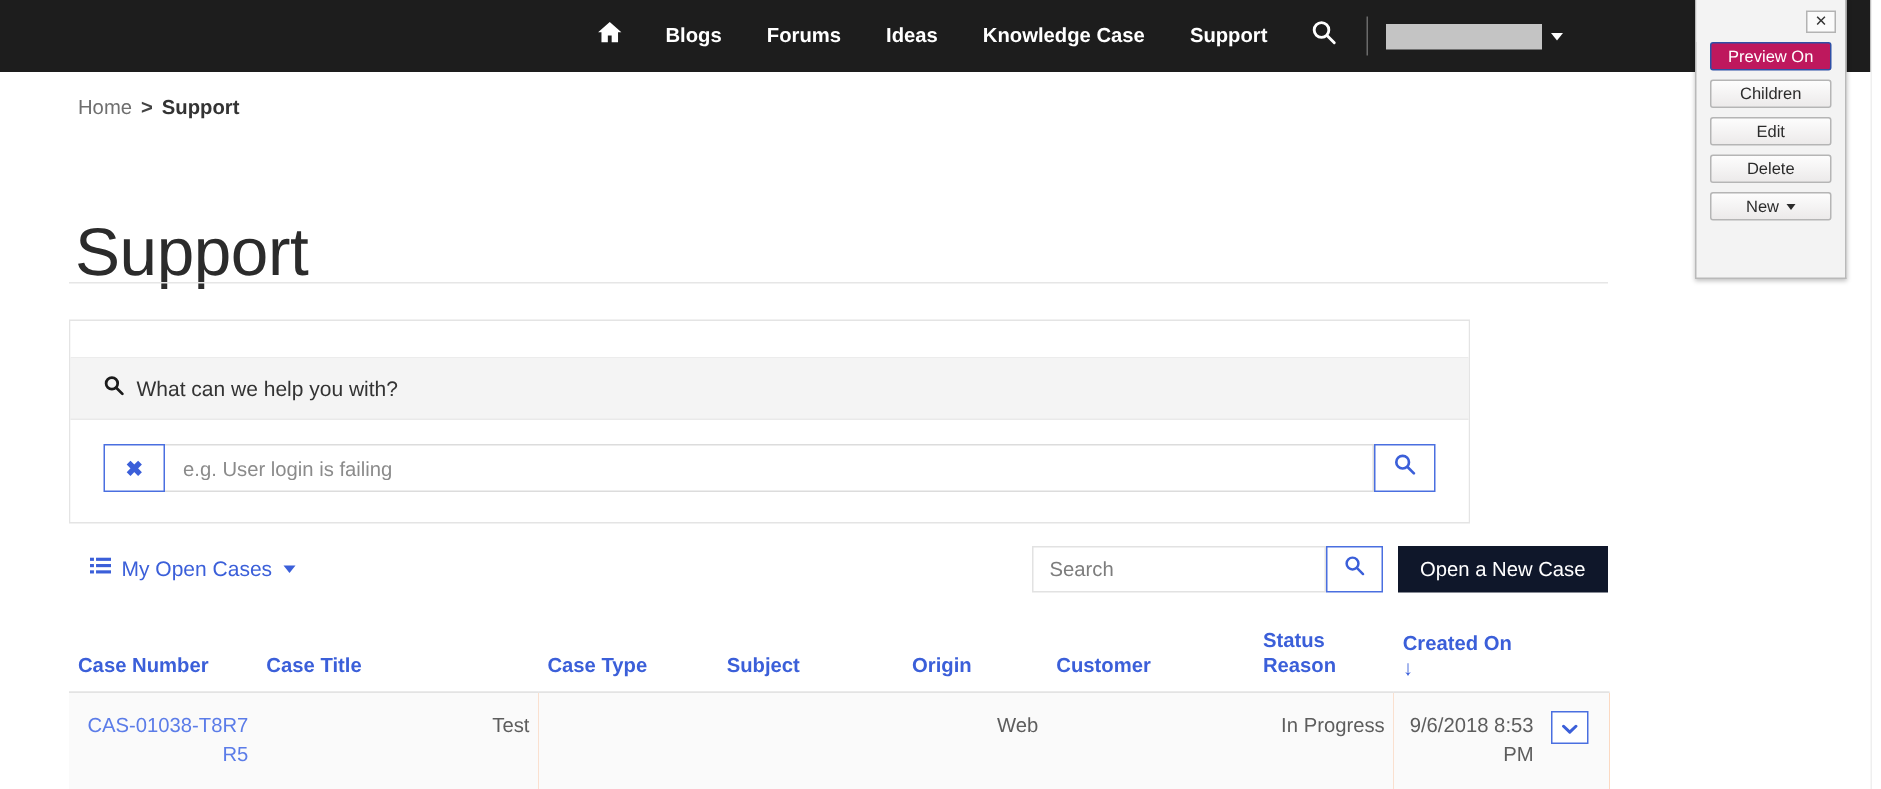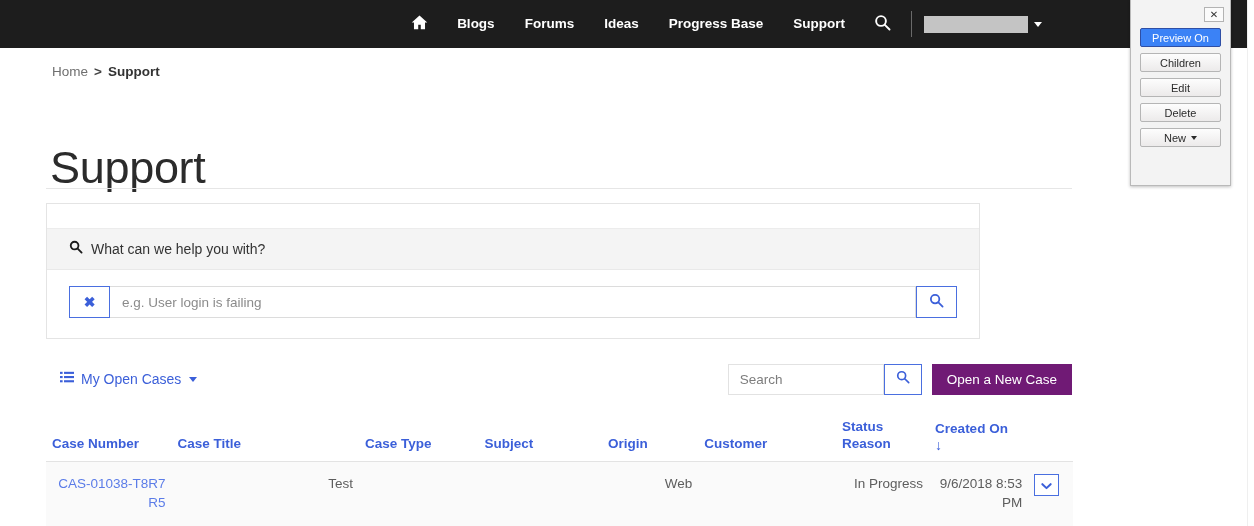--- a/index.html
+++ b/index.html
@@ -80,21 +80,21 @@
     color: #2b2b2b;
     letter-spacing: -.3px;
   }
   .title-rule {
     position: absolute; top: 188px; left: 46px;
     width: 1026px; height: 1px; background: #e6e6e6;
   }
 
   
   .help-panel {
-    position: absolute; top: 203px; left: 46px;
+    position: absolute; top: 213px; left: 46px;
     width: 934px;
     border: 1px solid #e4e4e4;
     background: #ffffff;
   }
   .help-strip { height: 25px; background: #ffffff; border-bottom: 1px solid #ececec;}
   .help-head {
     background: #f4f4f4;
     height: 41px;
     display: flex; align-items: center;
     padding-left: 22px;
@@ -155,40 +155,40 @@
     border-left: 4px solid transparent;
     border-right: 4px solid transparent;
     border-top: 5px solid #3b5fd9;
     margin-left: 1px;
   }
   .toolbar-right {
     margin-left: auto;
     display: flex; align-items: stretch;
   }
   .grid-search {
-    width: 156px; height: 31px;
+    width: 196px; height: 31px;
     border: 1px solid #e2e2e2;
     background: #fff;
     padding: 0 11px;
     font-size: 13.5px; color: #444;
     font-family: "Liberation Sans", sans-serif;
     outline: none;
   }
   .grid-search::placeholder { color: #7d7d7d; opacity: 1; }
   .grid-search-btn {
     width: 38px; height: 31px;
     border: 1px solid #4a6fe0;
     background: #ffffff;
     display: flex; align-items: center; justify-content: center;
     cursor: pointer;
   }
   .new-case-btn {
     height: 31px;
     margin-left: 10px;
-    background: #701a75;
+    background: #0f172a;
     color: #ffffff;
     border: none;
     padding: 0 15px;
     font-size: 13.5px;
     font-family: "Liberation Sans", sans-serif;
     cursor: pointer;
     white-space: nowrap;
   }
 
   
@@ -278,21 +278,21 @@
     border: 1px solid #b5b5b5;
     border-radius: 2px;
     background: linear-gradient(#fdfdfd, #eceaea);
     color: #2b2b2b;
     font-size: 11px;
     font-family: "Liberation Sans", sans-serif;
     display: flex; align-items: center; justify-content: center;
     cursor: pointer;
   }
   .panel-btn.active {
-    background: #3b82f6;
+    background: #be185d;
     border-color: #2f4fa5;
     color: #ffffff;
   }
   .panel-btn .mini-caret {
     width: 0; height: 0;
     border-left: 3.5px solid transparent;
     border-right: 3.5px solid transparent;
     border-top: 4px solid #2b2b2b;
     margin-left: 5px;
   }
@@ -312,21 +312,21 @@
     <div class="nav-home">
       <span>
         <svg width="17" height="17" viewBox="0 0 16 16" fill="#ffffff">
             <path d="M8 1.5 0.7 8h2.1v6.3h4V10h2.4v4.3h4V8h2.1z"></path>
           </svg>
       </span>
     </div>
     <div class="nav-item">Blogs</div>
     <div class="nav-item">Forums</div>
     <div class="nav-item">Ideas</div>
-    <div class="nav-item">Progress Base</div>
+    <div class="nav-item">Knowledge Case</div>
     <div class="nav-item">Support</div>
 
     <div class="nav-search-btn">
       <span>
         <svg width="17" height="17" viewBox="0 0 16 16" fill="none" stroke="#ffffff" stroke-width="1.8">
           <circle cx="6.6" cy="6.6" r="4.6"></circle>
             <line x1="10.2" y1="10.2" x2="14.6" y2="14.6" stroke-linecap="round"></line>
         </svg>
       </span>
     </div>

